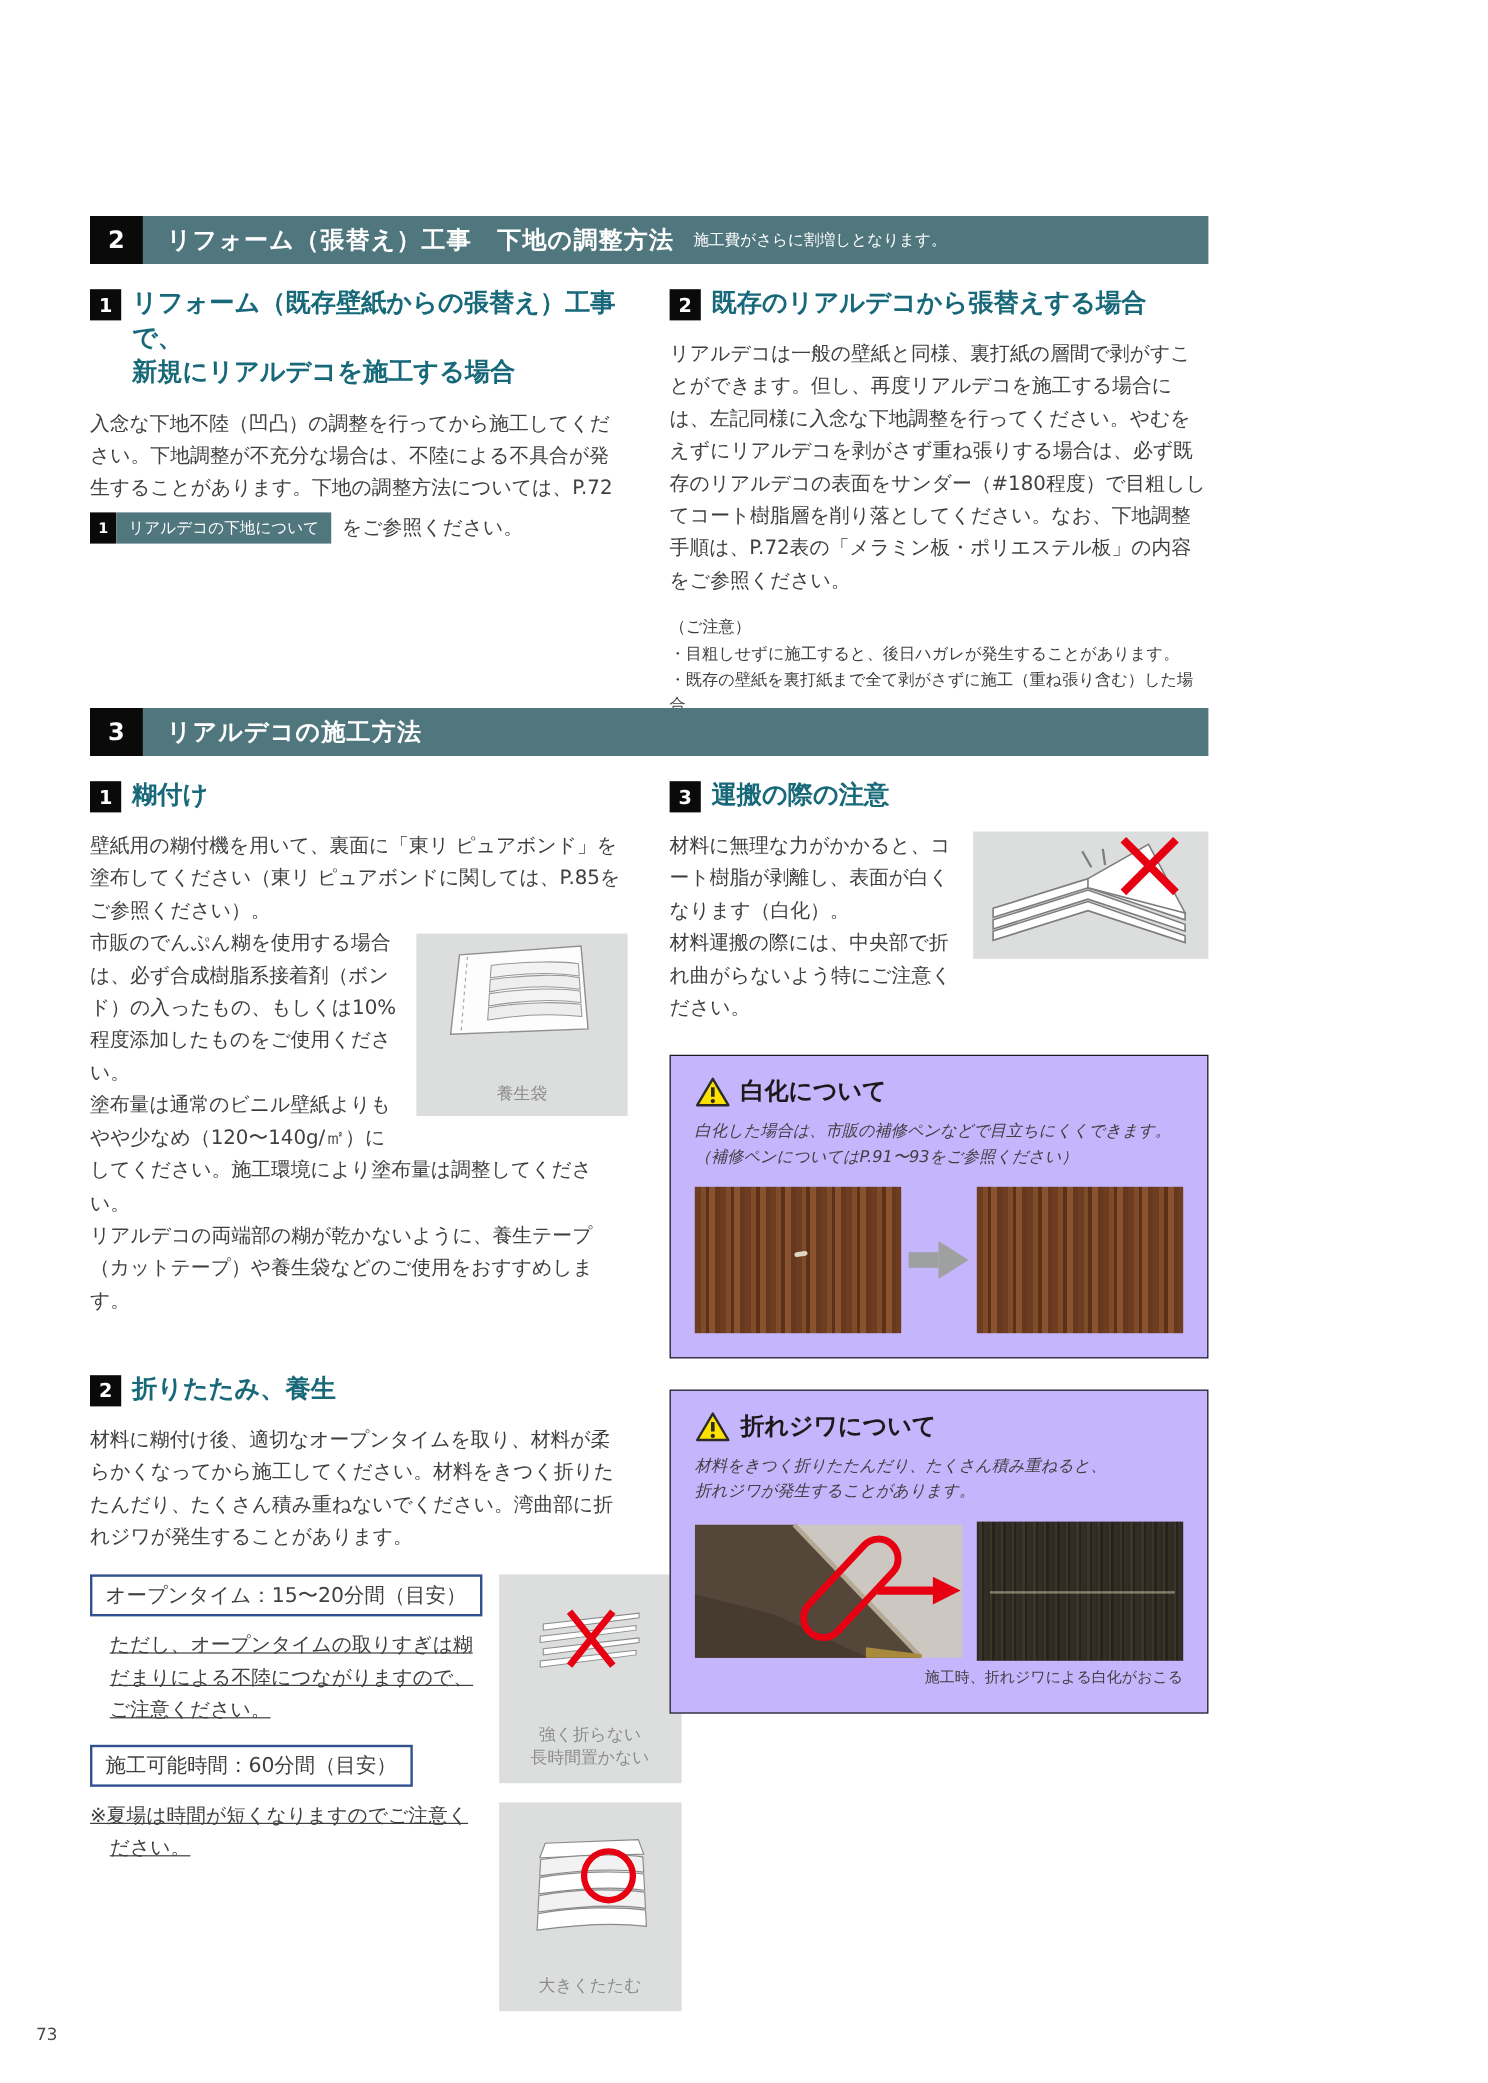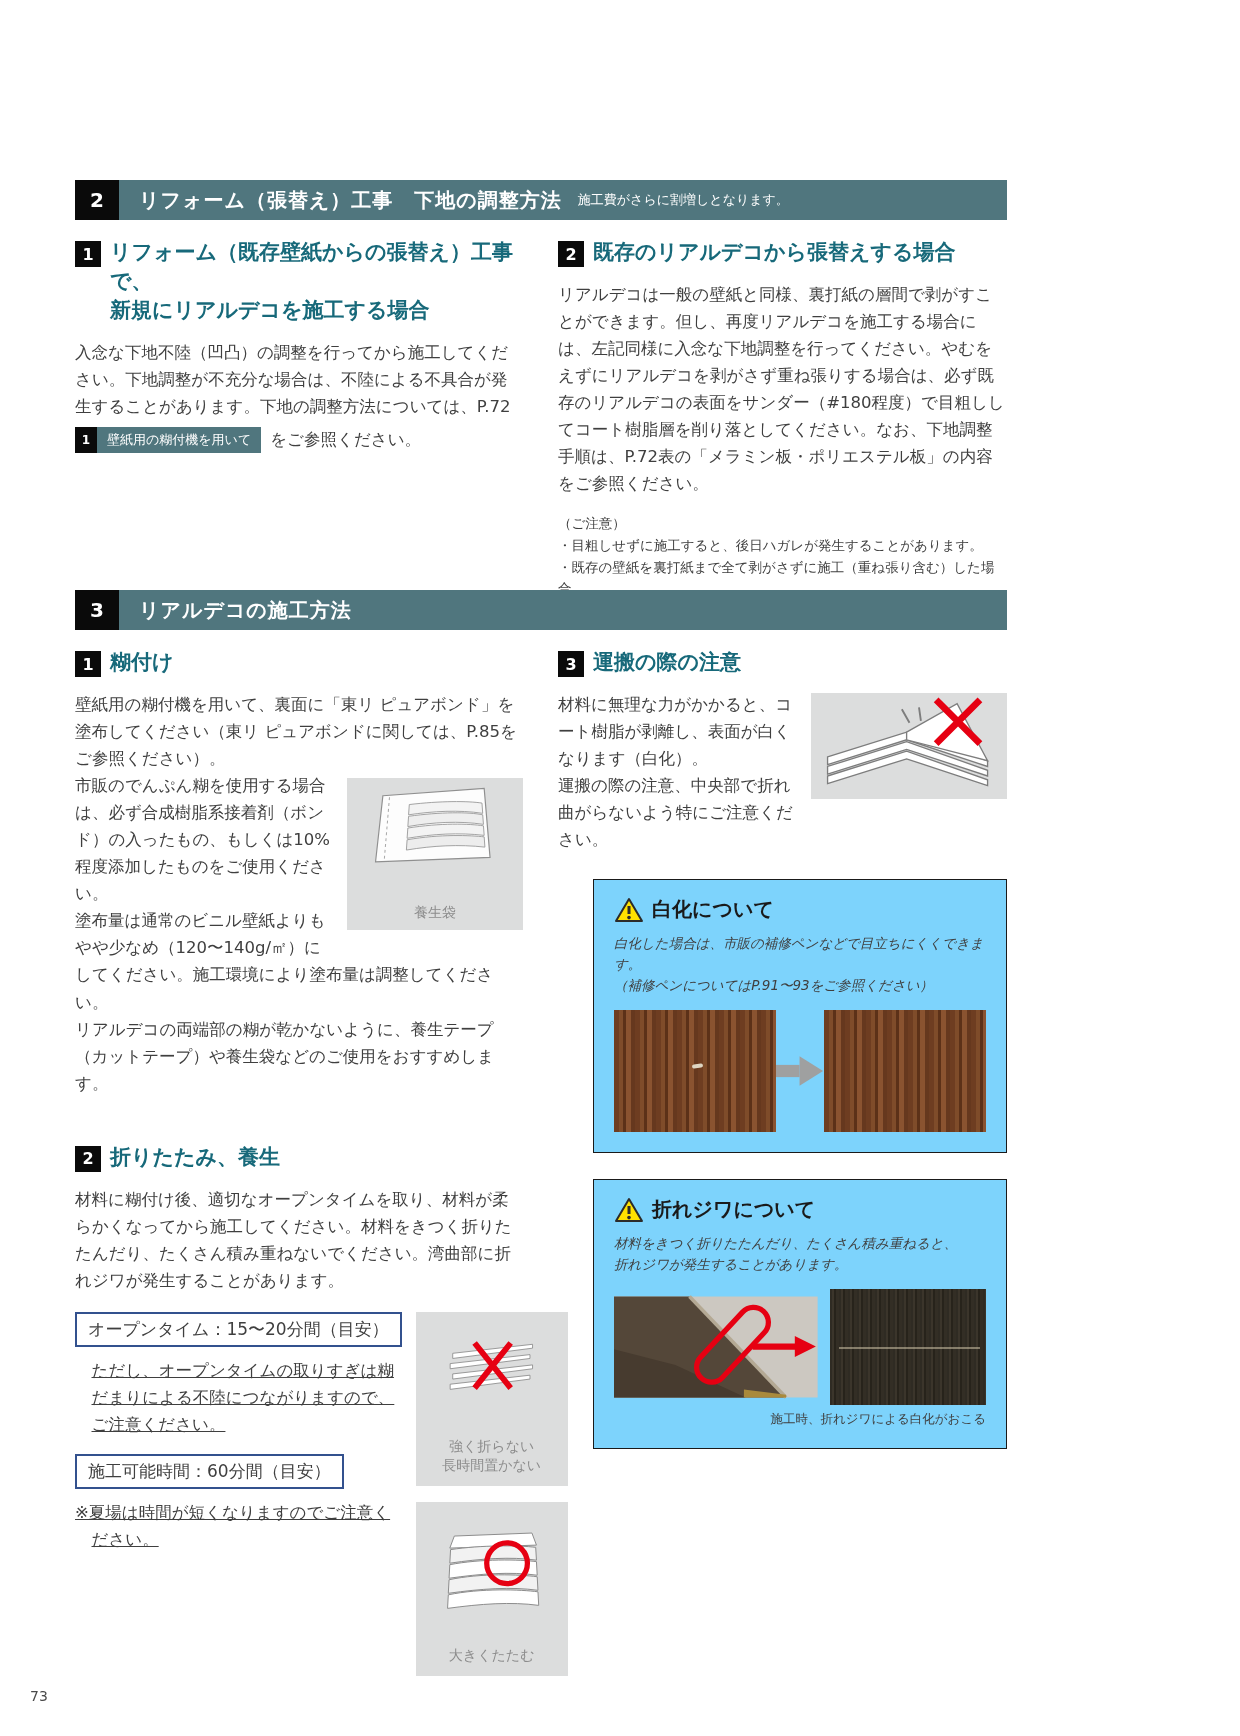--- a/index.html
+++ b/index.html
@@ -59,21 +59,21 @@
   .fold-fig svg { margin-top:14px; }
   .fold-fig .fig-caption { margin-top:auto; }
 
   
   .time-box { display:inline-block; border:2px solid #33518e; padding:4px 11px; font-size:17px; color:#3f3f3f; margin-bottom:10px; white-space:nowrap; }
   .hang { padding-left:1em; text-indent:-1em; font-size:16.5px; line-height:1.64; }
   .hang-cont { padding-left:1em; font-size:16.5px; line-height:1.64; }
   .worktime { margin-top:16px; }
 
   
-  .caution-box { border:1.5px solid #1a1a1a; padding:16px 20px 20px; margin-top:26px; background:#7dd3fc;margin-left:35px; }
+  .caution-box { border:1.5px solid #1a1a1a; padding:16px 20px 20px; margin-top:26px; background:#c4b5fd; }
   .caution-title-row { display:flex; align-items:center; gap:8px; margin-bottom:10px; }
   .caution-title { font-size:20px; font-weight:bold; color:#1a1a1a; }
   .caution-body { font-size:13.5px; line-height:1.55; color:#3f3f3f;font-style:italic; }
   .wood-row { display:flex; align-items:center; justify-content:space-between; margin-top:14px; }
   .wood {
     width:172px; height:122px; position:relative;
     background:
       repeating-linear-gradient(90deg,#6e3d21 0 5px,#7f4c2a 5px 9px,#5c3118 9px 12px,#8a5330 12px 17px,#66381e 17px 21px);
   }
   .wood-spot { position:absolute; left:48%; top:44%; width:11px; height:4px; background:#ded5c2; border-radius:2px; transform:rotate(-8deg); }
@@ -109,21 +109,21 @@
         <div class="subhead-num">1</div>
         <div class="subhead-title">
           <span style="display:block">リフォーム（既存壁紙からの張替え）工事で、</span>
           <span style="display:block">新規にリアルデコを施工する場合</span>
         </div>
       </div>
       <div class="body-text">入念な下地不陸（凹凸）の調整を行ってから施工してください。下地調整が不充分な場合は、不陸による不具合が発生することがあります。下地の調整方法については、P.72</div>
       <div class="ref-line">
         <span class="ref-badge">
           <span class="ref-badge-num">1</span>
-          <span class="ref-badge-label">壁紙用の糊付機を用いて</span>
+          <span class="ref-badge-label">リアルデコの下地について</span>
         </span>
         <span class="ref-suffix">をご参照ください。</span>
       </div>
     </div>
 
     <div>
       <div class="subhead">
         <div class="subhead-num">2</div>
         <div class="subhead-title">既存のリアルデコから張替えする場合</div>
       </div>
@@ -228,21 +228,21 @@
           <svg width="186" height="100" viewBox="0 0 195 105">
             <path d="M12 64 L95 38 L180 68 L180 74 L95 46 L12 72 Z" fill="#fff" stroke="#7d7d7d" stroke-width="1.4"></path>
             <path d="M12 74 L95 48 L180 78 L180 84 L95 56 L12 82 Z" fill="#fff" stroke="#7d7d7d" stroke-width="1.4"></path>
             <path d="M12 84 L95 58 L180 88 L180 94 L95 66 L12 92 Z" fill="#fff" stroke="#7d7d7d" stroke-width="1.4"></path>
             <path d="M95 38 L148 8 L180 68 L95 46 Z" fill="#fff" stroke="#7d7d7d" stroke-width="1.4"></path>
             <path d="M98 28 L90 14 M110 26 L108 12" stroke="#7d7d7d" stroke-width="2"></path>
             <path d="M126 4 L172 50 M172 4 L126 50" stroke="#e60012" stroke-width="7" fill="none"></path>
           </svg>
         </figure>
         <p>材料に無理な力がかかると、コート樹脂が剥離し、表面が白くなります（白化）。</p>
-        <p>運搬の際の注意、中央部で折れ曲がらないよう特にご注意ください。</p>
+        <p>材料運搬の際には、中央部で折れ曲がらないよう特にご注意ください。</p>
       </div>
 
       <div class="caution-box">
         <div class="caution-title-row">
           <svg width="30" height="26" viewBox="0 0 30 26">
             <polygon points="15,2 28,24 2,24" fill="#ffe100" stroke="#2b2b2b" stroke-width="2" stroke-linejoin="round"></polygon>
             <line x1="15" y1="9" x2="15" y2="17" stroke="#2b2b2b" stroke-width="3"></line>
             <circle cx="15" cy="20.6" r="1.8" fill="#2b2b2b"></circle>
           </svg>
           <span class="caution-title">白化について</span>

